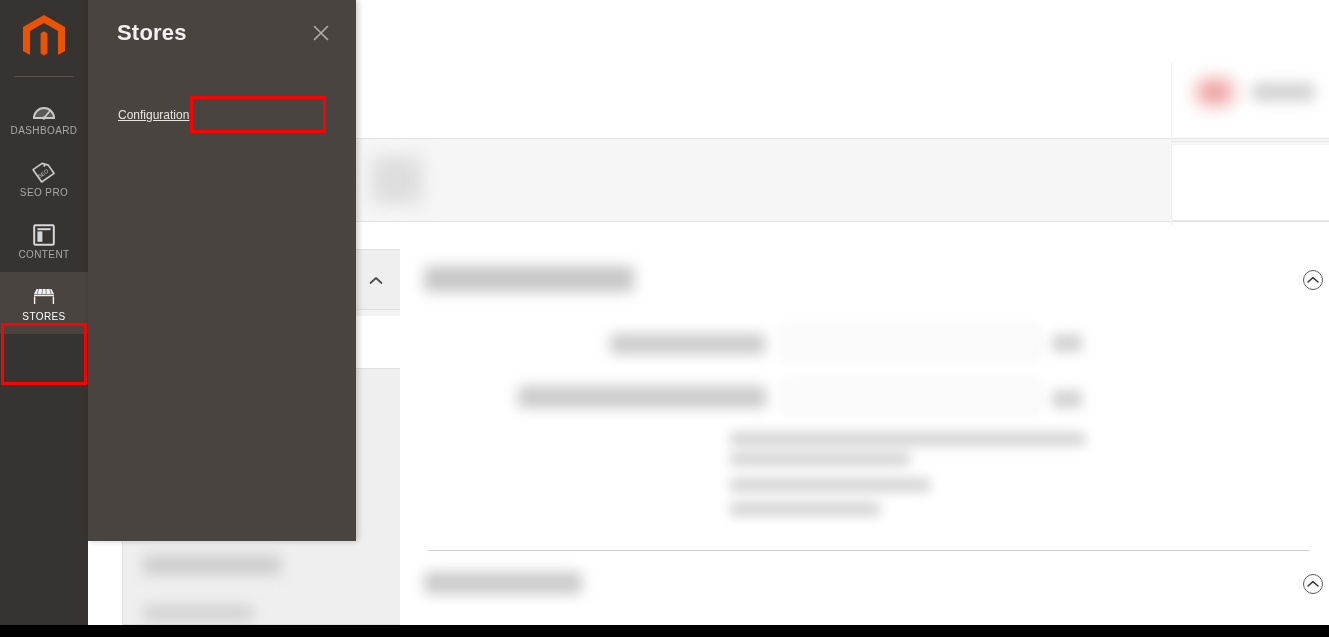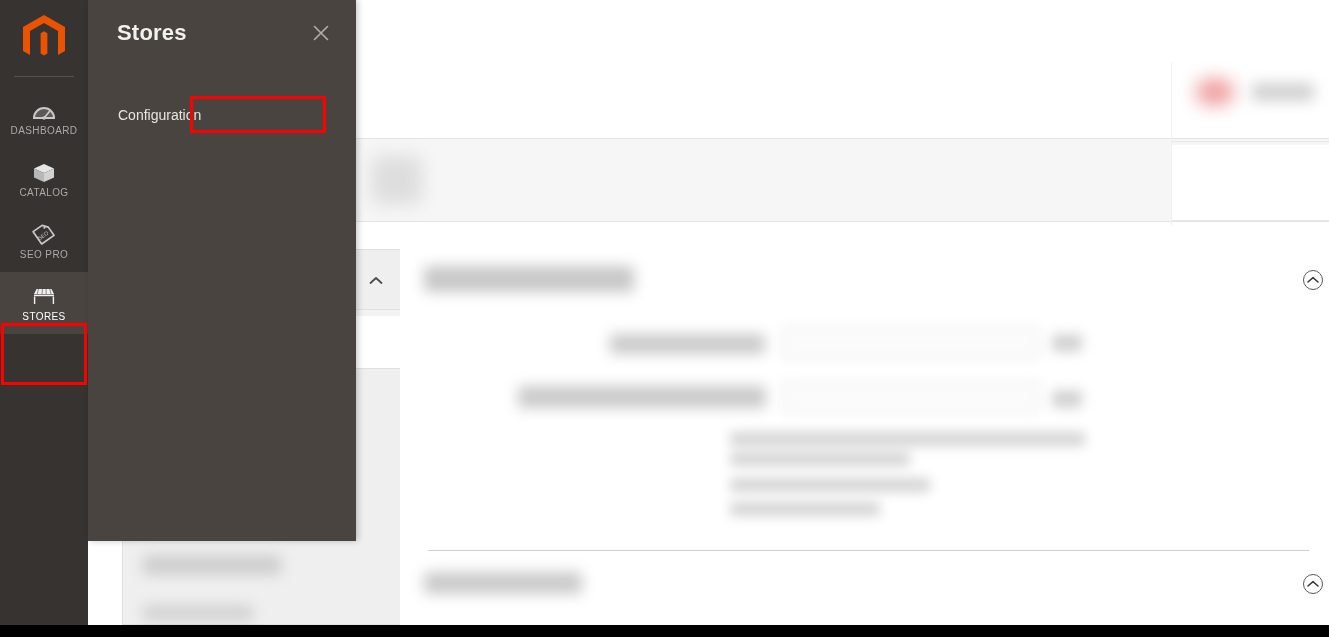--- a/index.html
+++ b/index.html
@@ -182,22 +182,22 @@
   .flyout-title {
     position: absolute; left: 29px; top: 20px;
     font-size: 22px; font-weight: bold; color: #f3f1ef; letter-spacing: .2px;
   }
   .flyout-close {
     position: absolute; right: 22px; top: 20px; width: 26px; height: 26px;
     display: flex; align-items: center; justify-content: center; cursor: pointer;
   }
   .flyout-menu { position: absolute; left: 0; top: 97px; width: 268px; }
   .flyout-item {
-    display: block; padding: 9px 30px; font-size: 14px; color: #e8e5e2;
-    cursor: pointer; line-height: 18px;
+    display: block; padding: 9px 30px; font-size: 12px; color: #e8e5e2;
+    cursor: pointer; line-height: 18px; text-decoration: underline;
   }
   .flyout-highlight {
     position: absolute; left: 102px; top: 96px; width: 136px; height: 37px;
     border: 3px solid #ff0000; pointer-events: none;
   }
 
   
   .bottom-strip {
     position: absolute; left: 0; bottom: 0; width: 1329px; height: 12px; background: #000000;
   }
@@ -284,44 +284,44 @@
           <svg width="24" height="20" viewBox="0 0 24 20" aria-hidden="true">
             <path d="M2 17 A10 10 0 0 1 22 17 Z" fill="none" stroke="#c9c9c9" stroke-width="2"></path>
             <path d="M2 17 A10 10 0 0 1 22 17" fill="#c9c9c9" opacity=".25"></path>
             <circle cx="12" cy="17" r="1.8" fill="#c9c9c9"></circle>
             <path d="M12 17 L17.5 10.5" stroke="#c9c9c9" stroke-width="1.8" stroke-linecap="round"></path>
           </svg>
         </span>
         <span class="nav-label">DASHBOARD</span>
       </div>
 
-      <div class="nav-item">
-        <span class="glyph">
-          <svg width="24" height="22" viewBox="0 0 24 22" aria-hidden="true">
-            <path d="M12 2 L22 6.5 L12 11 L2 6.5 Z" fill="#e6e6e6"></path>
-            <path d="M2 6.5 L12 11 L12 20 L2 15.5 Z" fill="#b8b8b8"></path>
-            <path d="M22 6.5 L12 11 L12 20 L22 15.5 Z" fill="#d2d2d2"></path>
-          </svg>
-        </span>
-        <span class="nav-label">CATALOG</span>
-      </div>
 
       <div class="nav-item">
         <span class="glyph">
           <svg width="24" height="24" viewBox="0 0 24 24" aria-hidden="true">
             <g transform="rotate(-35 12 12)">
               <path d="M5 3 L16 3 L20 8 L20 18 L5 18 Z" fill="none" stroke="#c9c9c9" stroke-width="1.7" stroke-linejoin="round"></path>
               <circle cx="16.6" cy="6.2" r="1.1" fill="#c9c9c9"></circle>
               <text x="11" y="14" font-family="Liberation Sans, sans-serif" font-size="5.5" fill="#c9c9c9" text-anchor="middle">SEO</text>
             </g>
           </svg>
         </span>
         <span class="nav-label">SEO PRO</span>
       </div>
 
+      <div class="nav-item">
+        <span class="glyph">
+          <svg width="22" height="22" viewBox="0 0 22 22" aria-hidden="true">
+            <rect x="1.2" y="1.2" width="19.6" height="19.6" rx="1.2" fill="none" stroke="#d7d7d7" stroke-width="2"></rect>
+            <rect x="4.4" y="7.4" width="5" height="10.4" fill="#d7d7d7"></rect>
+            <rect x="4.4" y="4.2" width="13.2" height="2" fill="#d7d7d7"></rect>
+          </svg>
+        </span>
+        <span class="nav-label">CONTENT</span>
+      </div>
 
       <div class="nav-item active">
         <span class="glyph">
           <svg width="26" height="20" viewBox="0 0 26 20" aria-hidden="true">
             <path d="M3 7 L5.5 2 L20.5 2 L23 7 Z" fill="#f0f0f0"></path>
             <path d="M7.5 2 L6.3 7 M11.5 2 L11 7 M15 2 L15.2 7 M18.8 2 L20 7" stroke="#8a8a8a" stroke-width="1"></path>
             <rect x="3" y="7.6" width="20" height="1.6" fill="#f0f0f0"></rect>
             <path d="M3.6 9.6 L3.6 17 M22.4 9.6 L22.4 17" stroke="#f0f0f0" stroke-width="1.4"></path>
           </svg>
         </span>

